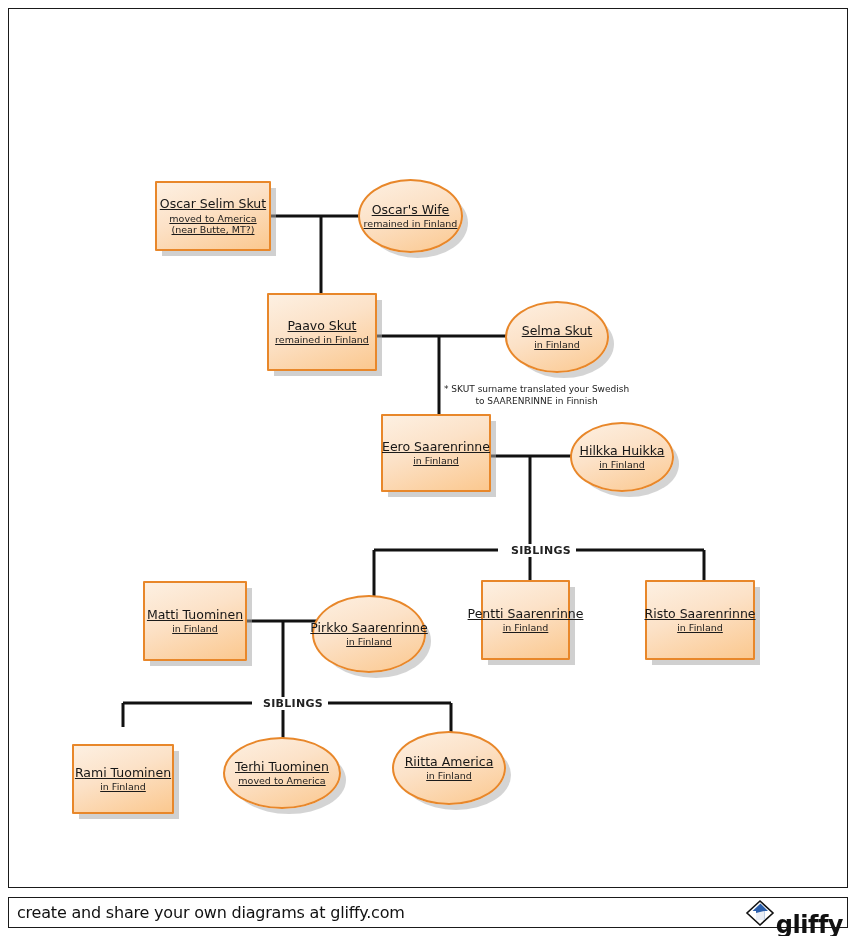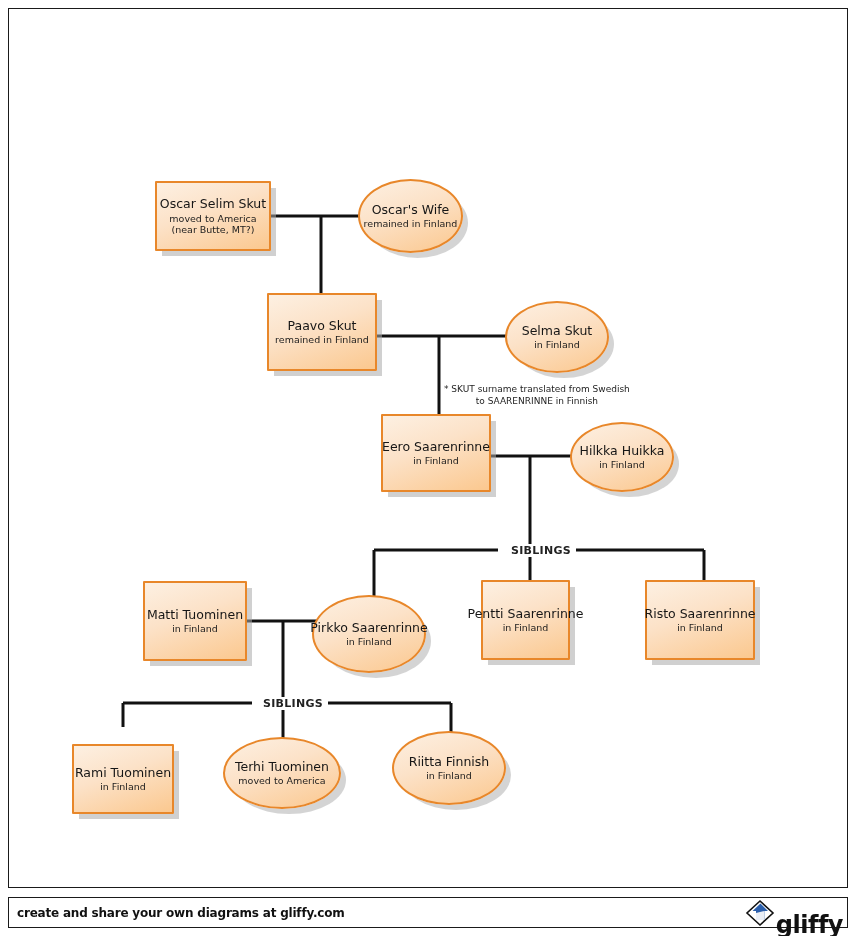--- a/index.html
+++ b/index.html
@@ -75,20 +75,21 @@
   }
   .node.ellipse .shape {
     border-radius: 50%;
     box-shadow: 7px 7px 0 -2px rgba(170,170,170,0.5);
   }
   .node .labels {
     position: relative;
     z-index: 2;
     padding: 0 6px;
     line-height: 1.18;
+    text-decoration: underline;
   }
   .node-name {
     font-size: 12.5px;
     color: #161616;
     white-space: nowrap;
   }
   .node-sub {
     font-size: 9.5px;
     color: #1d1d1d;
     white-space: nowrap;
@@ -133,22 +134,22 @@
     height: 31px;
     border: 1px solid #1a1a1a;
     background: #ffffff;
     box-sizing: border-box;
     display: flex;
     align-items: center;
     justify-content: space-between;
   }
   #footer-text {
     font-family: "DejaVu Sans", sans-serif;
-    font-size: 12px;
-    font-weight: bold;
+    font-size: 16px;
+    font-weight: normal;
     color: #111111;
     padding-left: 8px;
     letter-spacing: -0.2px;
   }
   #gliffy-logo {
     display: flex;
     align-items: center;
     padding-right: 4px;
     gap: 1px;
   }
@@ -202,21 +203,21 @@
           <line x1="114" y1="694" x2="114" y2="718"></line>
           <line x1="274" y1="694" x2="274" y2="729"></line>
           <line x1="442" y1="694" x2="442" y2="729"></line>
         </g>
       </svg>
 
       <div class="edge-label" style="left:497px; top:535px;">SIBLINGS</div>
       <div class="edge-label" style="left:249px; top:688px;">SIBLINGS</div>
 
       <div class="footnote" style="left:435px; top:375px;">
-        <div>* SKUT surname translated from Swedish</div>
+        <div>* SKUT surname translated your Swedish</div>
         <div>to SAARENRINNE in Finnish</div>
       </div>
 
       <div class="node rect" style="left:146px; top:172px; width:116px; height:70px;">
         <div class="shape"></div>
         <div class="labels">
           <div class="node-name">Oscar Selim Skut</div>
           <div class="node-sub">moved to America</div>
           <div class="node-sub2">(near Butte, MT?)</div>
         </div>
@@ -306,21 +307,21 @@
         <div class="shape"></div>
         <div class="labels">
           <div class="node-name">Terhi Tuominen</div>
           <div class="node-sub">moved to America</div>
         </div>
       </div>
 
       <div class="node ellipse" style="left:383px; top:722px; width:114px; height:74px;">
         <div class="shape"></div>
         <div class="labels">
-          <div class="node-name">Riitta Finnish</div>
+          <div class="node-name">Riitta America</div>
           <div class="node-sub">in Finland</div>
         </div>
       </div>
 
     </div>
   </div>
 
   <div id="footer-bar">
     <div id="footer-text">create and share your own diagrams at gliffy.com</div>
     <div id="gliffy-logo">

